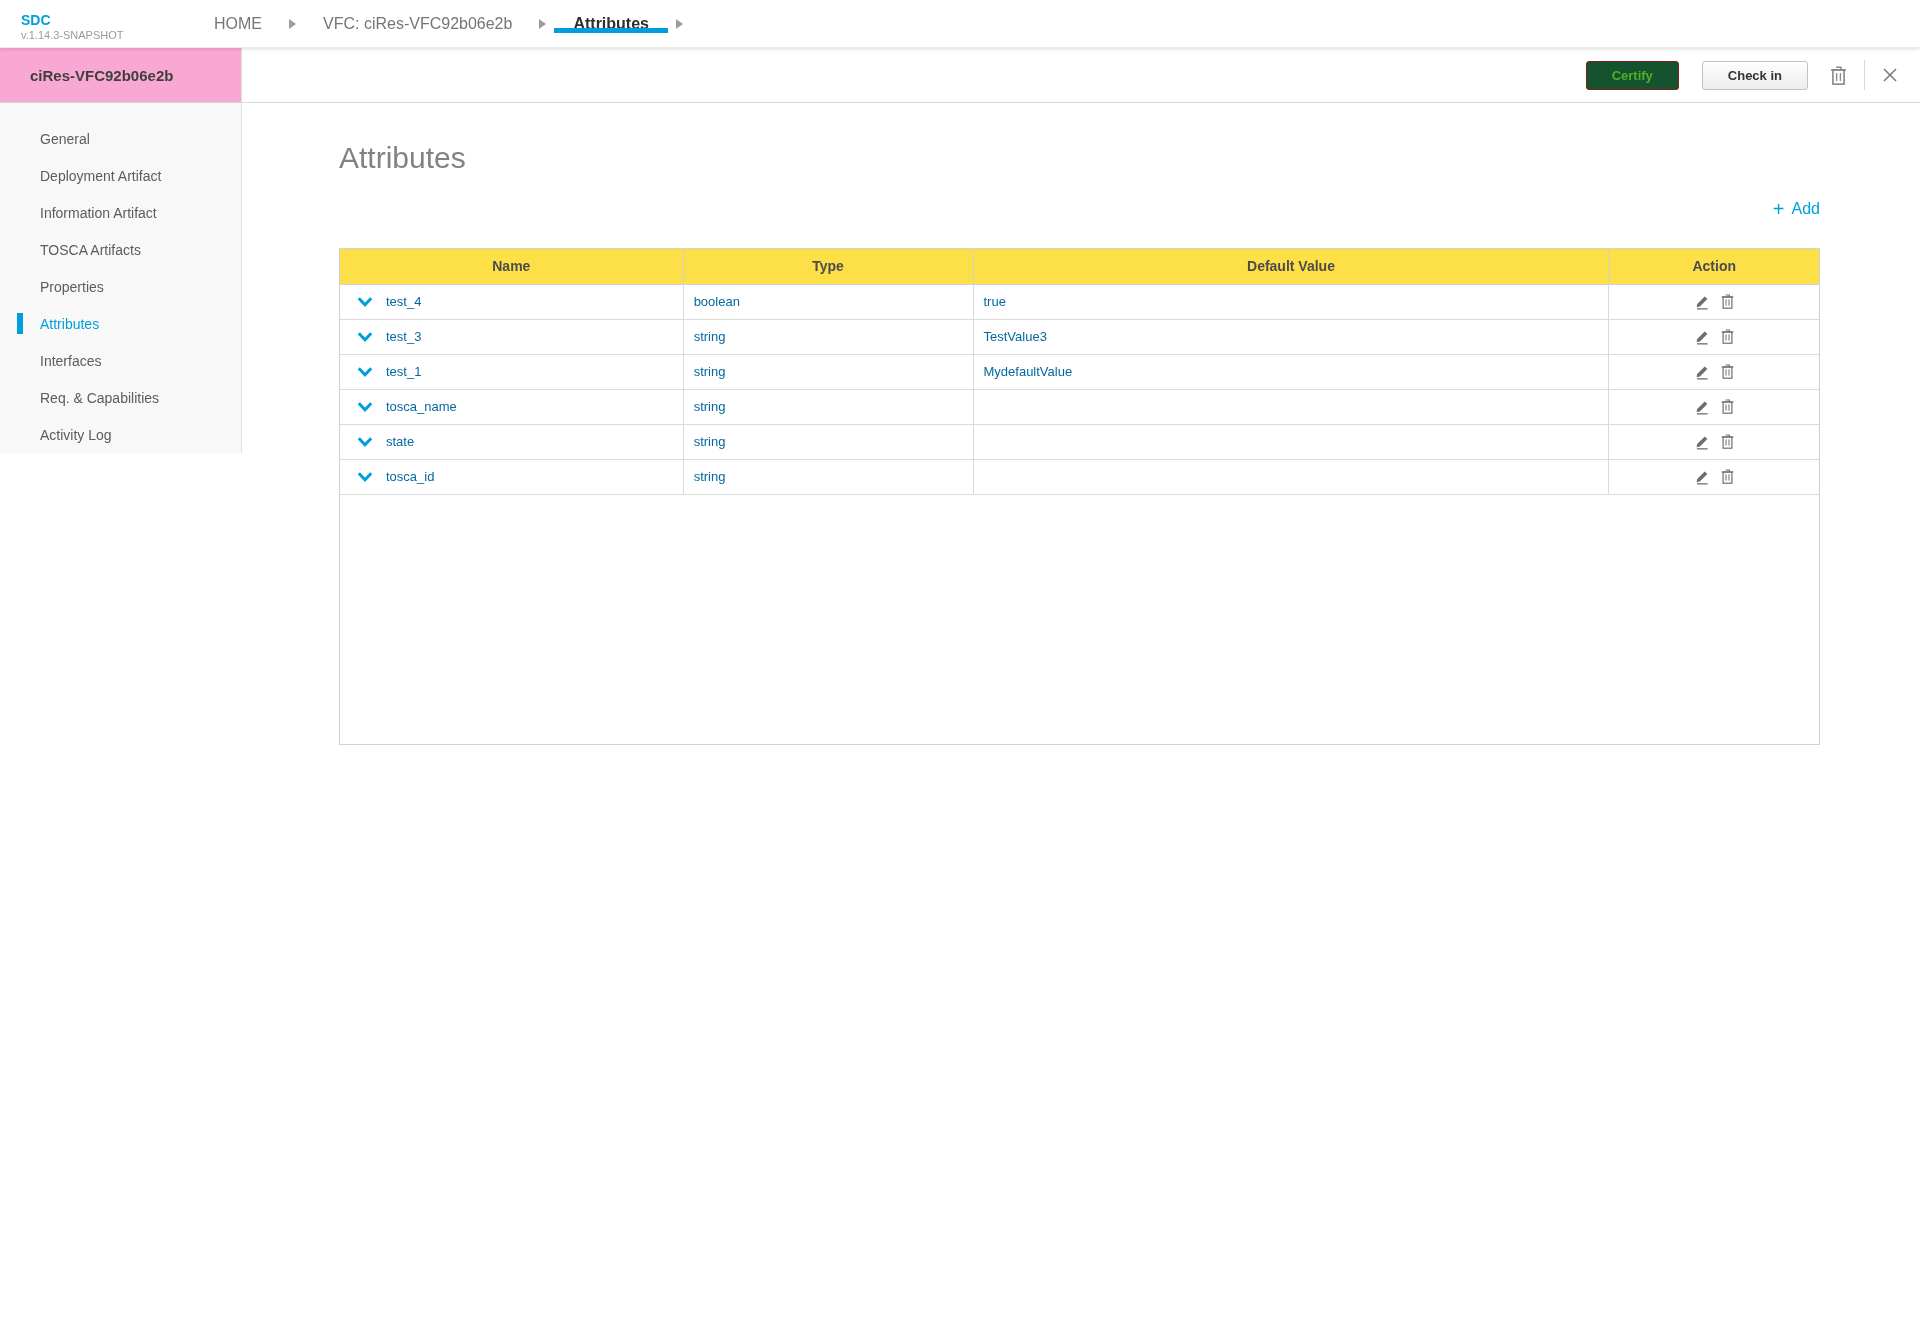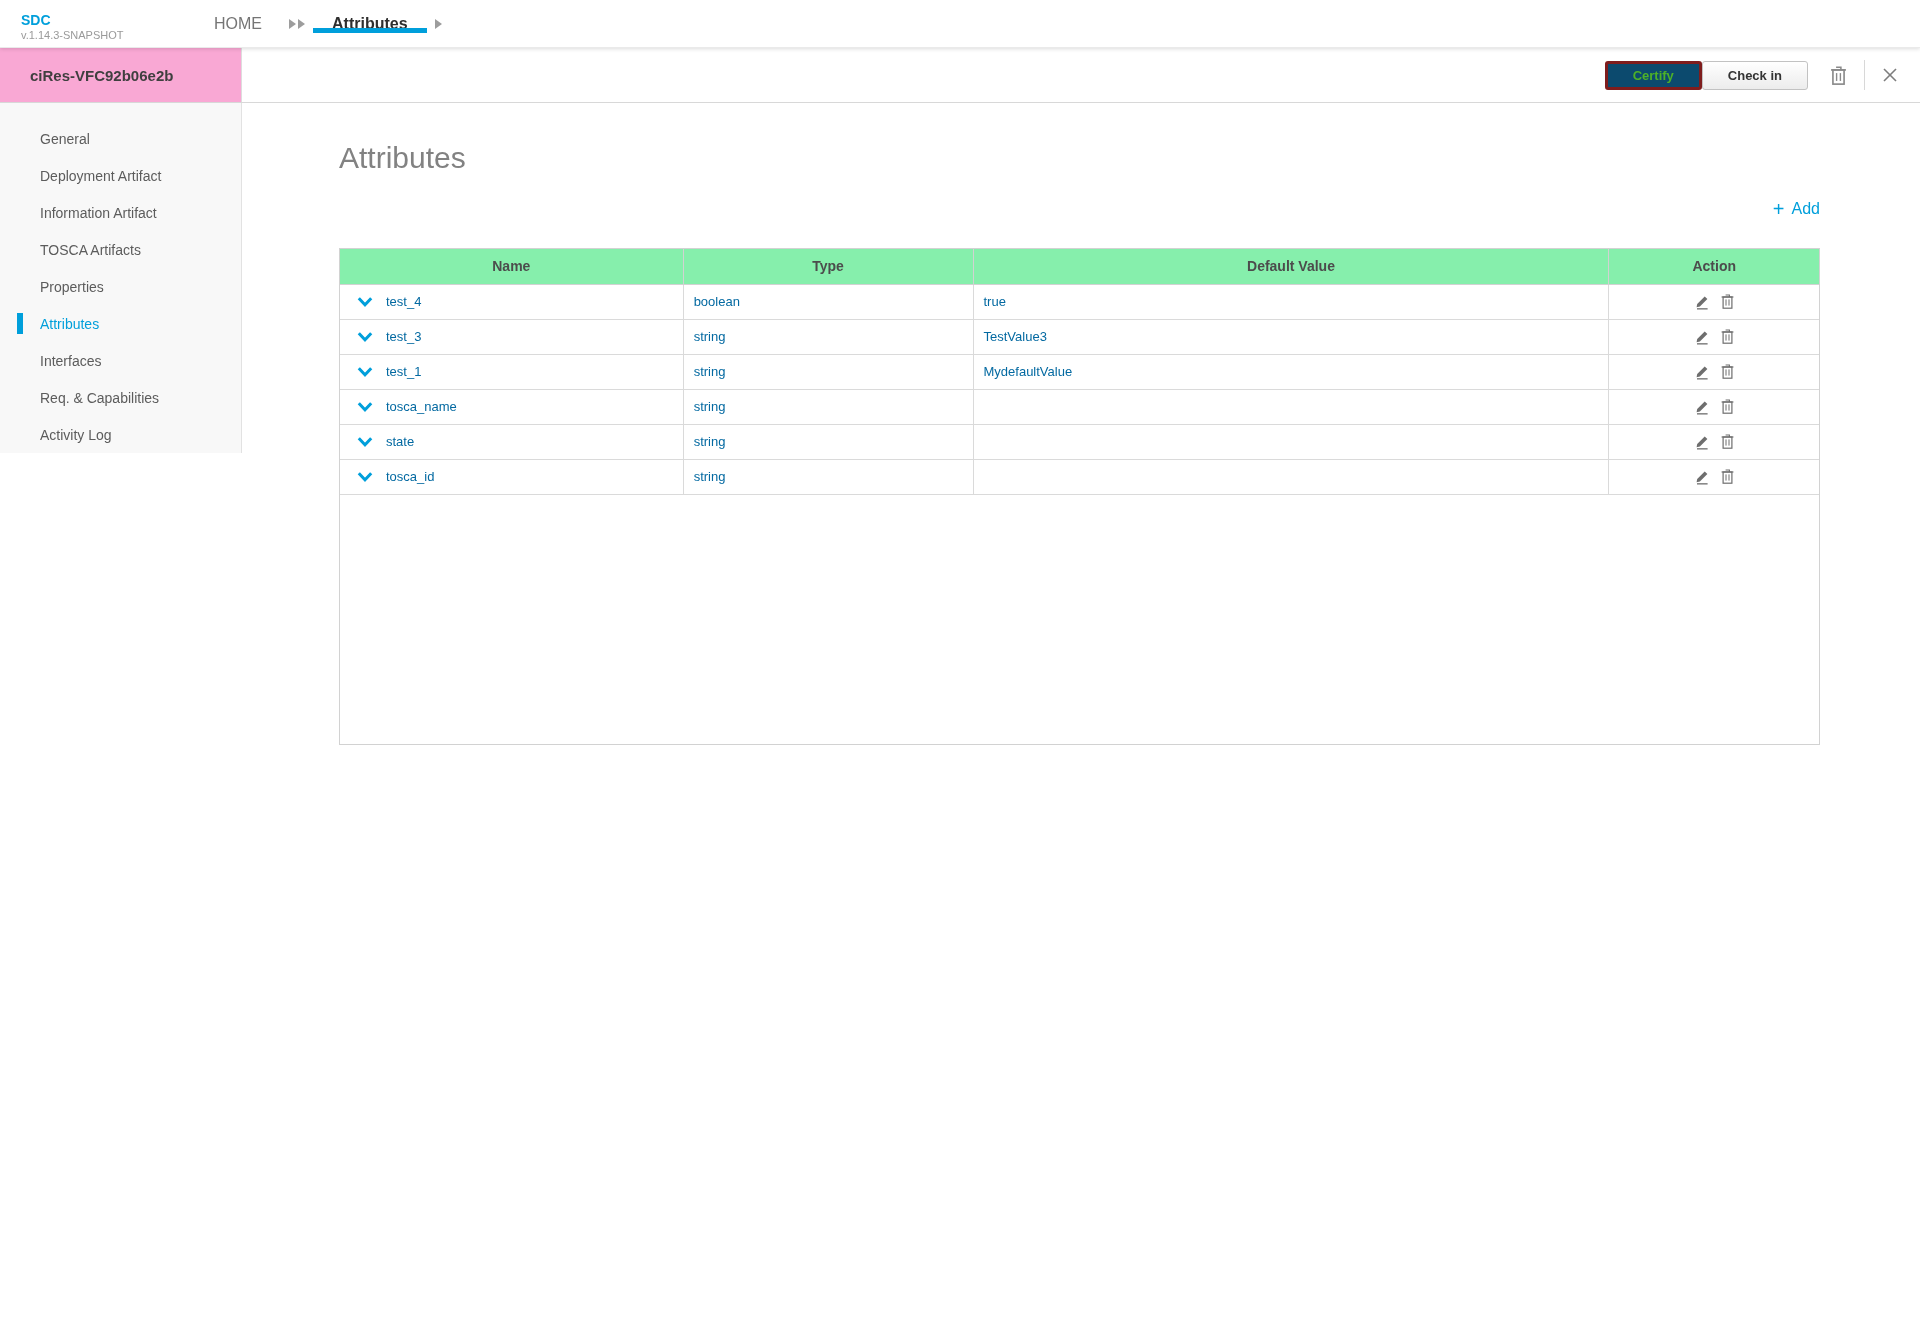--- a/index.html
+++ b/index.html
@@ -52,21 +52,21 @@
   }
   .spin-up { width:0; height:0; border-bottom:4px solid #444; border-left:3.5px solid transparent; border-right:3.5px solid transparent; }
   .spin-down { width:0; height:0; border-top:4px solid #444; border-left:3.5px solid transparent; border-right:3.5px solid transparent; }
   .vdiv { width:1px; align-self:center; height:28px; background:#d8d8d8; margin:0 17px; }
   .status { display:flex; align-items:center; gap:10px; font-size:12.5px; font-weight:700; color:#4a4a4a; letter-spacing:.3px; }
   .toolbar-right { margin-left:auto; display:flex; align-items:center; padding-right:22px; }
   .btn {
     height:29px; padding:0 25px; border-radius:3px; font-size:13px; font-weight:700;
     display:flex; align-items:center; cursor:pointer; white-space:nowrap;
   }
-  .btn-certify { background:#0c4a6e; border:3px solid #7f1d1d; color:#4db128; }
+  .btn-certify { background:#14532d; border:1px solid #7f1d1d; color:#4db128; margin-right:23px; }
   .btn-checkin { background:linear-gradient(#ffffff,#ececec); border:1px solid #c2c2c2; color:#333; margin-right:22px; }
   .icon-btn { display:flex; align-items:center; justify-content:center; cursor:pointer; }
   .vdiv2 { width:1px; height:30px; background:#d8d8d8; margin:0 17px; }
 
   
   .layout { display:flex; height:1216px; align-items:flex-start; }
   .sidebar {
     width:242px; flex:0 0 242px; background:#f8f8f8; border-right:1px solid #e2e2e2;
     padding-top:17px;
   }
@@ -85,21 +85,21 @@
   .add-row { display:flex; justify-content:flex-end; align-items:center; margin-top:20px; height:26px; }
   .add-link { display:flex; align-items:center; gap:7px; color:#009fdb; font-size:16px; cursor:pointer; }
   .add-plus { font-size:20px; line-height:20px; }
 
   
   .table-wrap { margin-top:26px; width:1481px; min-height:497px; border:1px solid #d2d2d2; background:#fff; }
   table { width:100%; border-collapse:collapse; table-layout:fixed; }
   col.c-name { width:23.2%; } col.c-type { width:19.6%; }
   col.c-default { width:43%; } col.c-action { width:14.2%; }
   th {
-    background:#86efac; height:35px; font-size:14px; font-weight:700; color:#4c4c4c;
+    background:#fde047; height:35px; font-size:14px; font-weight:700; color:#4c4c4c;
     border-right:1px solid #d2d2d2; border-bottom:1px solid #d2d2d2; text-align:center;
   }
   th:last-child { border-right:none; }
   td {
     height:35px; font-size:13px; color:#0369a1;
     border-right:1px solid #dadada; border-bottom:1px solid #dadada; padding:0;
     overflow:hidden; white-space:nowrap;
   }
   td:last-child { border-right:none; }
   .cell-name { display:flex; align-items:center; gap:13px; padding-left:17px; }
@@ -112,20 +112,21 @@
 <body>
 
 <div class="topbar">
   <div class="logo">
     <div class="logo-title">SDC</div>
     <div class="logo-version">v.1.14.3-SNAPSHOT</div>
   </div>
   <div class="crumbs">
       <div class="crumb">HOME</div>
       <span class="crumb-sep"></span>
+      <div class="crumb">VFC: ciRes-VFC92b06e2b</div>
       <span class="crumb-sep"></span>
       <div class="crumb active">Attributes</div>
       <span class="crumb-sep"></span>
     </div>
 </div>
 
 <div class="toolbar">
   <div class="entity">ciRes-VFC92b06e2b</div>
   <div class="toolbar-right">
     <div class="btn btn-certify">Certify</div>

